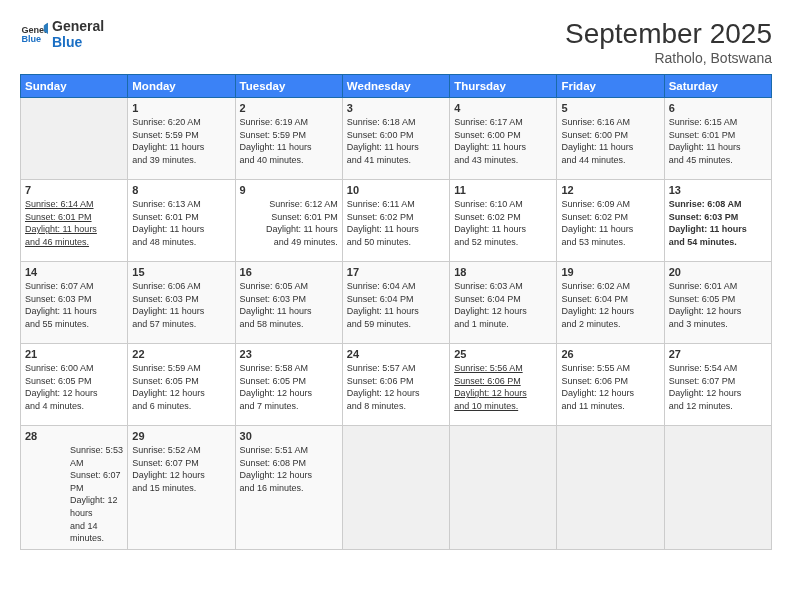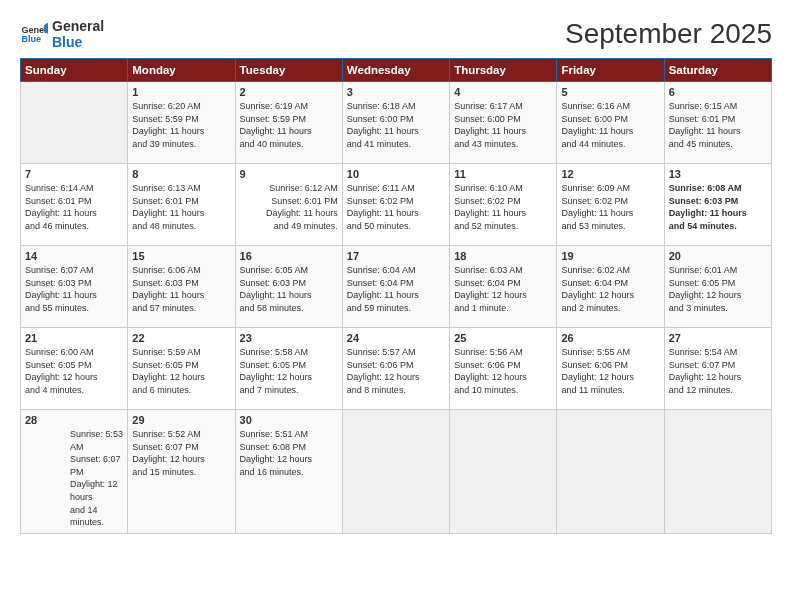--- a/index.html
+++ b/index.html
@@ -42,21 +42,21 @@
     .location {
       font-size: 14px;
       color: #555;
     }
     table {
       width: 100%;
       border-collapse: collapse;
       table-layout: fixed;
     }
     thead tr th {
-      background: #7f1d1d;
+      background: #3b82f6;
       color: #fff;
       font-size: 11.5px;
       font-weight: bold;
       padding: 5px 4px;
       text-align: left;
       border: 1px solid #1a6aaa;
     }
     tbody tr td {
       border: 1px solid #ccc;
       vertical-align: top;
@@ -98,20 +98,21 @@
         <polygon points="34,8 40,4 40,20 34,16" fill="#2a7dbf"></polygon>
         <polygon points="34,8 40,4 38,6" fill="#1a5fa0"></polygon>
       </svg>
       <div>
         <div style="font-size:14px; font-weight:bold; color:#333;">General</div>
         <div style="font-size:14px; font-weight:bold; color:#1a6fc4;">Blue</div>
       </div>
     </div>
     <div class="title-block">
       <div class="month-title">September 2025</div>
+      <div class="location">Ratholo, Botswana</div>
     </div>
   </div>
 
   <table>
     <thead>
       <tr>
         <th>Sunday</th>
         <th>Monday</th>
         <th>Tuesday</th>
         <th>Wednesday</th>
@@ -162,21 +163,21 @@
             <span class="day-num">6</span>
             <div class="day-info" style="white-space: pre-line;">Sunrise: 6:15 AM
 Sunset: 6:01 PM
 Daylight: 11 hours
 and 45 minutes.</div>
           </td>
         </tr>
         <tr>
           <td>
             <span class="day-num">7</span>
-            <div class="day-info" style="white-space: pre-line;">Sunrise: 6:14 AM
+            <div class="day-info" style="white-space: pre-line; text-decoration: underline;">Sunrise: 6:14 AM
 Sunset: 6:01 PM
 Daylight: 11 hours
 and 46 minutes.</div>
           </td>
           <td>
             <span class="day-num">8</span>
             <div class="day-info" style="white-space: pre-line;">Sunrise: 6:13 AM
 Sunset: 6:01 PM
 Daylight: 11 hours
 and 48 minutes.</div>
@@ -292,21 +293,21 @@
           </td>
           <td>
             <span class="day-num">24</span>
             <div class="day-info" style="white-space: pre-line;">Sunrise: 5:57 AM
 Sunset: 6:06 PM
 Daylight: 12 hours
 and 8 minutes.</div>
           </td>
           <td>
             <span class="day-num">25</span>
-            <div class="day-info" style="white-space: pre-line;">Sunrise: 5:56 AM
+            <div class="day-info" style="white-space: pre-line; text-decoration: underline;">Sunrise: 5:56 AM
 Sunset: 6:06 PM
 Daylight: 12 hours
 and 10 minutes.</div>
           </td>
           <td>
             <span class="day-num">26</span>
             <div class="day-info" style="white-space: pre-line;">Sunrise: 5:55 AM
 Sunset: 6:06 PM
 Daylight: 12 hours
 and 11 minutes.</div>

